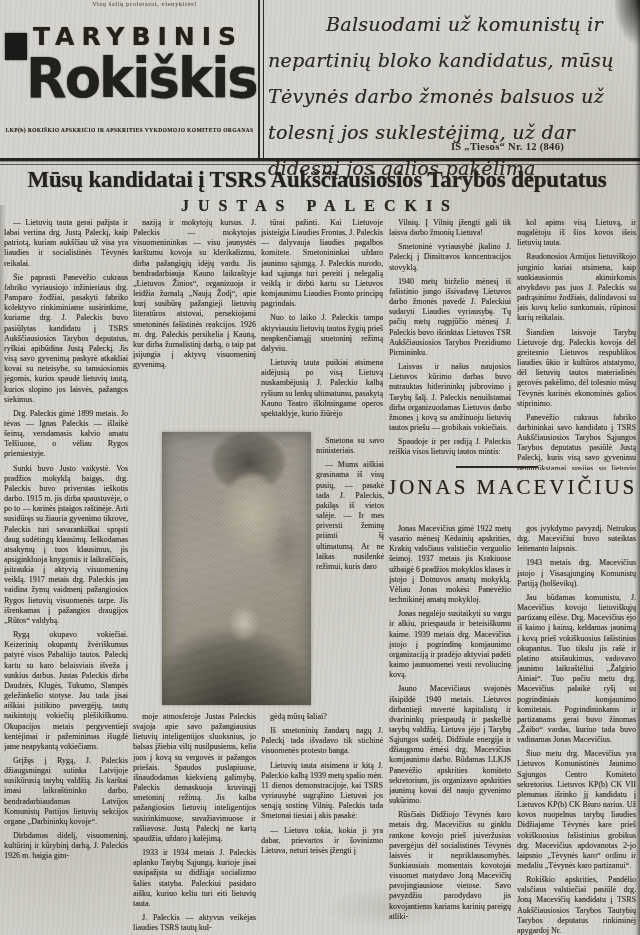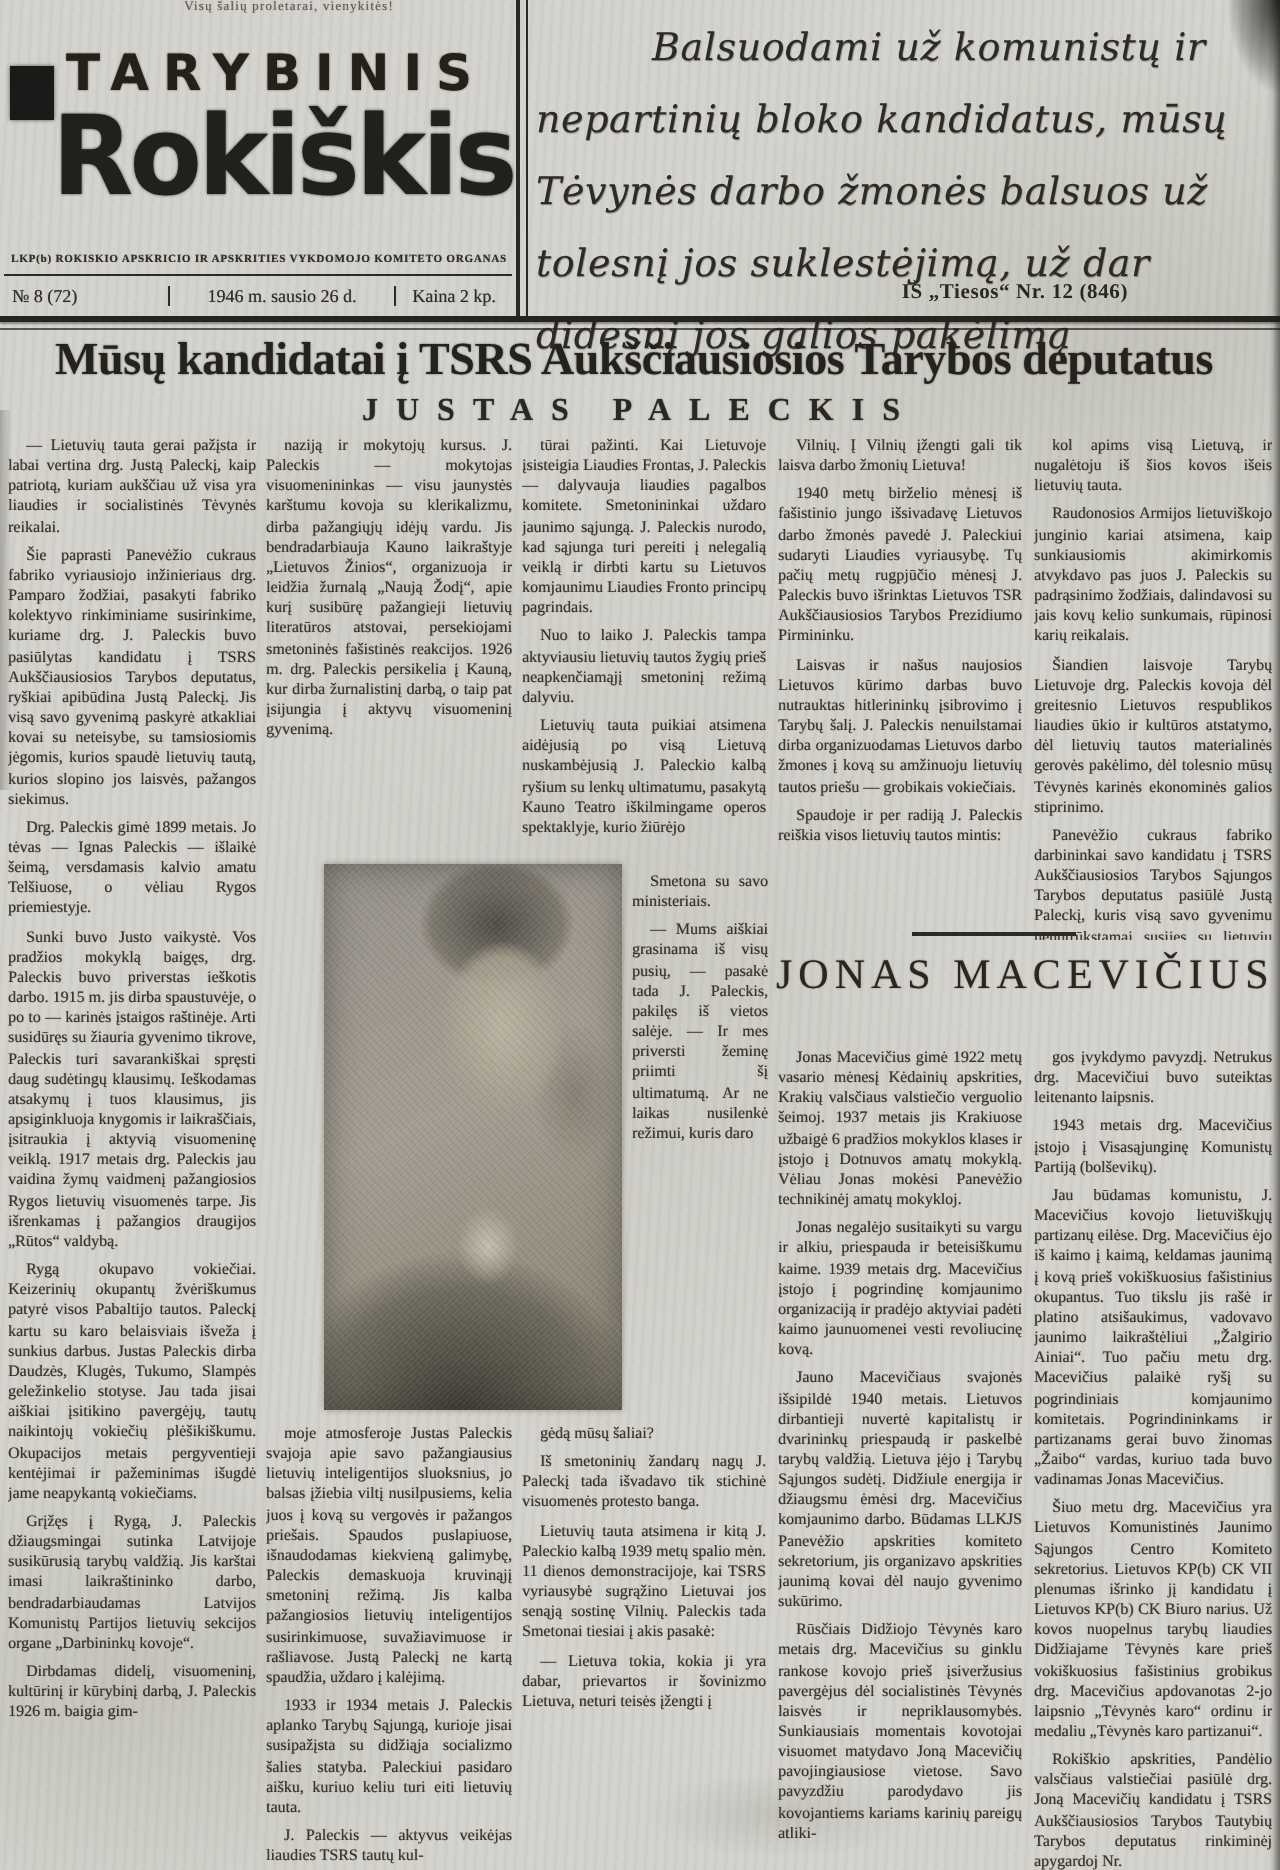--- a/index.html
+++ b/index.html
@@ -109,25 +109,20 @@
 </head>
 <body>
 
 <div class="page">
 
   <div class="slogan txt">Visų šalių proletarai, vienykitės!</div>
   <div class="mast-square"></div>
   <div class="mast-top">TARYBINIS</div>
   <div class="mast-main">Rokiškis</div>
   <div class="organ txt">LKP(b) ROKIŠKIO APSKRIČIO IR APSKRITIES VYKDOMOJO KOMITETO ORGANAS</div>
-  <div class="inforow">
-    <div class="cell c1 txt">№ 8 (72)</div>
-    <div class="cell c2 txt">1946 m. sausio 26 d.</div>
-    <div class="cell c3 txt">Kaina 2 kp.</div>
-  </div>
   <div class="vdivider"></div>
 
   <div class="quote">
     <div class="quote-text">Balsuodami už komunistų ir nepartinių bloko kandidatus, mūsų Tėvynės darbo žmonės balsuos už tolesnį jos suklestėjimą, už dar didesnį jos galios pakėlimą</div>
     <div class="quote-src">IŠ „Tiesos“ Nr. 12 (846)</div>
   </div>
 
   <div class="rule-main"></div>
   <div class="rule-thin"></div>
 
@@ -161,20 +156,21 @@
       <p class="para">— Mums aiškiai grasinama iš visų pusių, — pasakė tada J. Paleckis, pakilęs iš vietos salėje. — Ir mes priversti žeminę priimti šį ultimatumą. Ar ne laikas nusilenkė režimui, kuris daro</p>
     </div>
   <div class="col txt" id="c3b">
       <p class="para">gėdą mūsų šaliai?</p>
       <p class="para">Iš smetoninių žandarų nagų J. Paleckį tada išvadavo tik stichinė visuomenės protesto banga.</p>
       <p class="para">Lietuvių tauta atsimena ir kitą J. Paleckio kalbą 1939 metų spalio mėn. 11 dienos demonstracijoje, kai TSRS vyriausybė sugrąžino Lietuvai jos senąją sostinę Vilnių. Paleckis tada Smetonai tiesiai į akis pasakė:</p>
       <p class="para">— Lietuva tokia, kokia ji yra dabar, prievartos ir šovinizmo Lietuva, neturi teisės įžengti į</p>
     </div>
   <div class="col txt" id="c4p">
       <p class="para">Vilnių. Į Vilnių įžengti gali tik laisva darbo žmonių Lietuva!</p>
+      <p class="para">Smetoninė vyriausybė įkalino J. Paleckį į Dimitravos koncentracijos stovyklą.</p>
       <p class="para">1940 metų birželio mėnesį iš fašistinio jungo išsivadavę Lietuvos darbo žmonės pavedė J. Paleckiui sudaryti Liaudies vyriausybę. Tų pačių metų rugpjūčio mėnesį J. Paleckis buvo išrinktas Lietuvos TSR Aukščiausiosios Tarybos Prezidiumo Pirmininku.</p>
       <p class="para">Laisvas ir našus naujosios Lietuvos kūrimo darbas buvo nutrauktas hitlerininkų įsibrovimo į Tarybų šalį. J. Paleckis nenuilstamai dirba organizuodamas Lietuvos darbo žmones į kovą su amžinuoju lietuvių tautos priešu — grobikais vokiečiais.</p>
       <p class="para">Spaudoje ir per radiją J. Paleckis reiškia visos lietuvių tautos mintis:</p>
     </div>
   <div class="col txt" id="c5p">
       <p class="para">kol apims visą Lietuvą, ir nugalėtoju iš šios kovos išeis lietuvių tauta.</p>
       <p class="para">Raudonosios Armijos lietuviškojo junginio kariai atsimena, kaip sunkiausiomis akimirkomis atvykdavo pas juos J. Paleckis su padrąsinimo žodžiais, dalindavosi su jais kovų kelio sunkumais, rūpinosi karių reikalais.</p>
       <p class="para">Šiandien laisvoje Tarybų Lietuvoje drg. Paleckis kovoja dėl greitesnio Lietuvos respublikos liaudies ūkio ir kultūros atstatymo, dėl lietuvių tautos materialinės gerovės pakėlimo, dėl tolesnio mūsų Tėvynės karinės ekonominės galios stiprinimo.</p>
       <p class="para">Panevėžio cukraus fabriko darbininkai savo kandidatu į TSRS Aukščiausiosios Tarybos Sąjungos Tarybos deputatus pasiūlė Justą Paleckį, kuris visą savo gyvenimu nenutrūkstamai susijęs su lietuvių tauta, kuriam aukščiau už visa yra liaudies laisvė ir laimė, tarybų Tėvynės reikalai.</p>
     </div>

